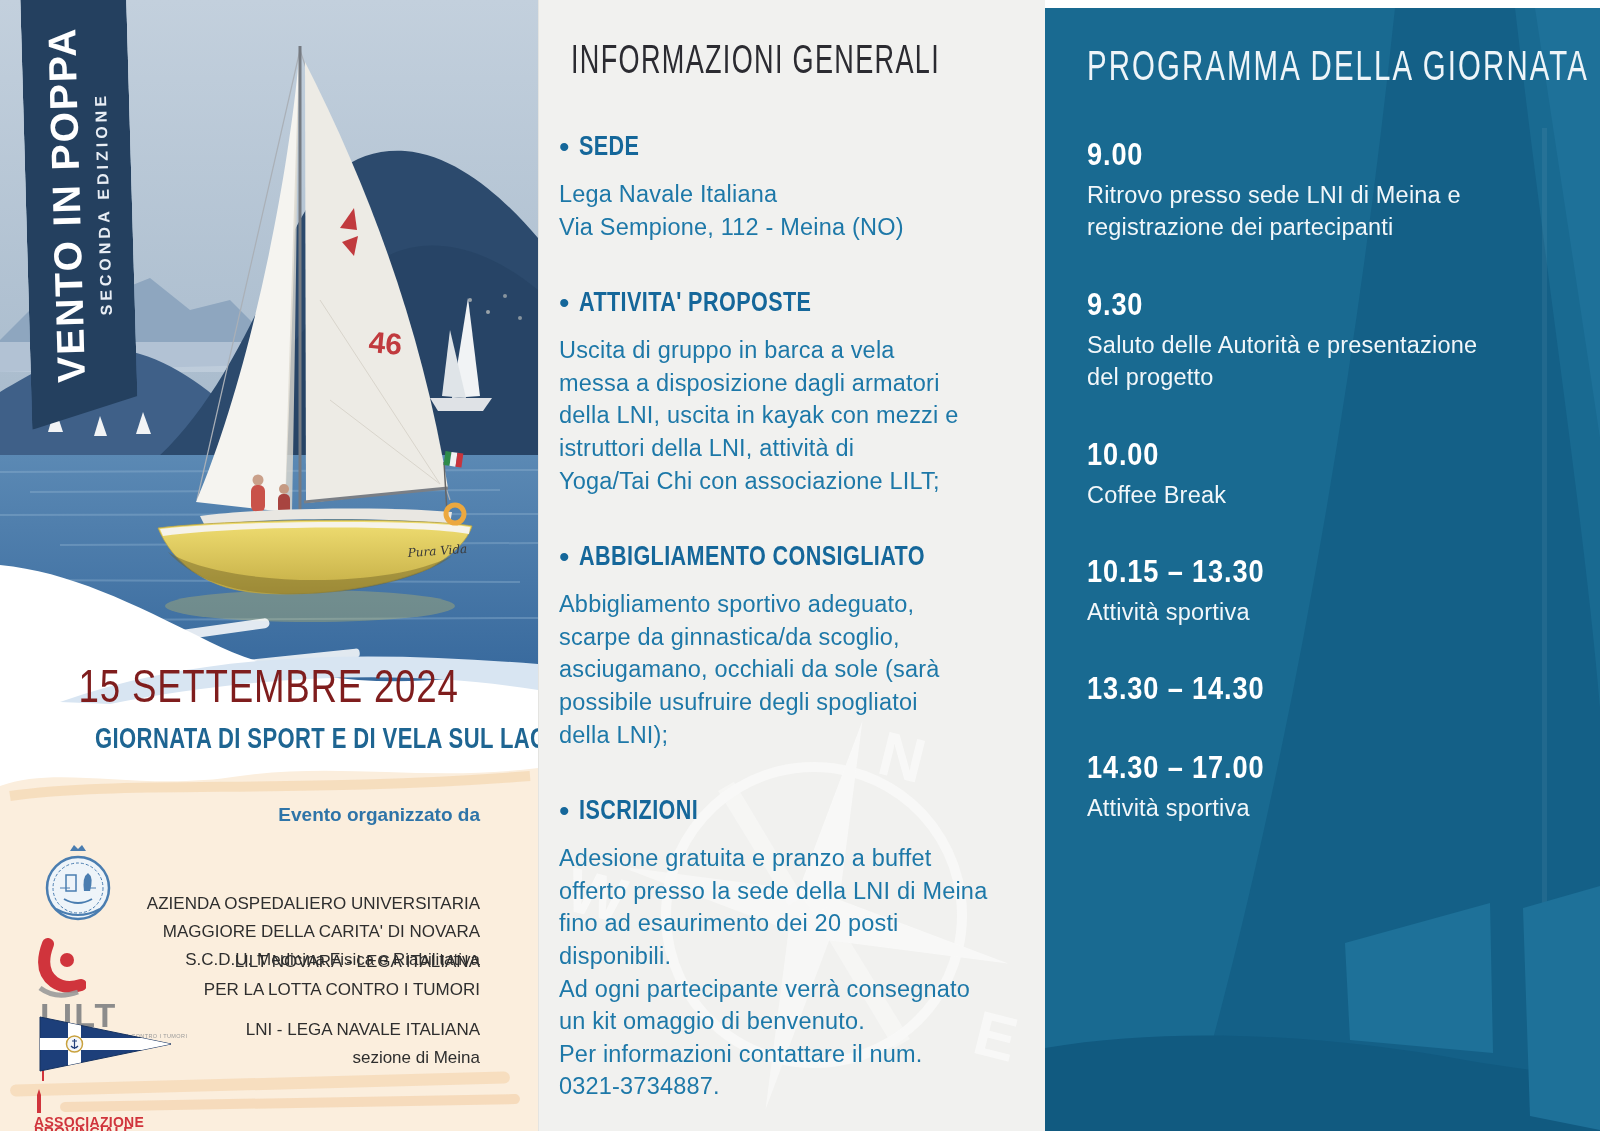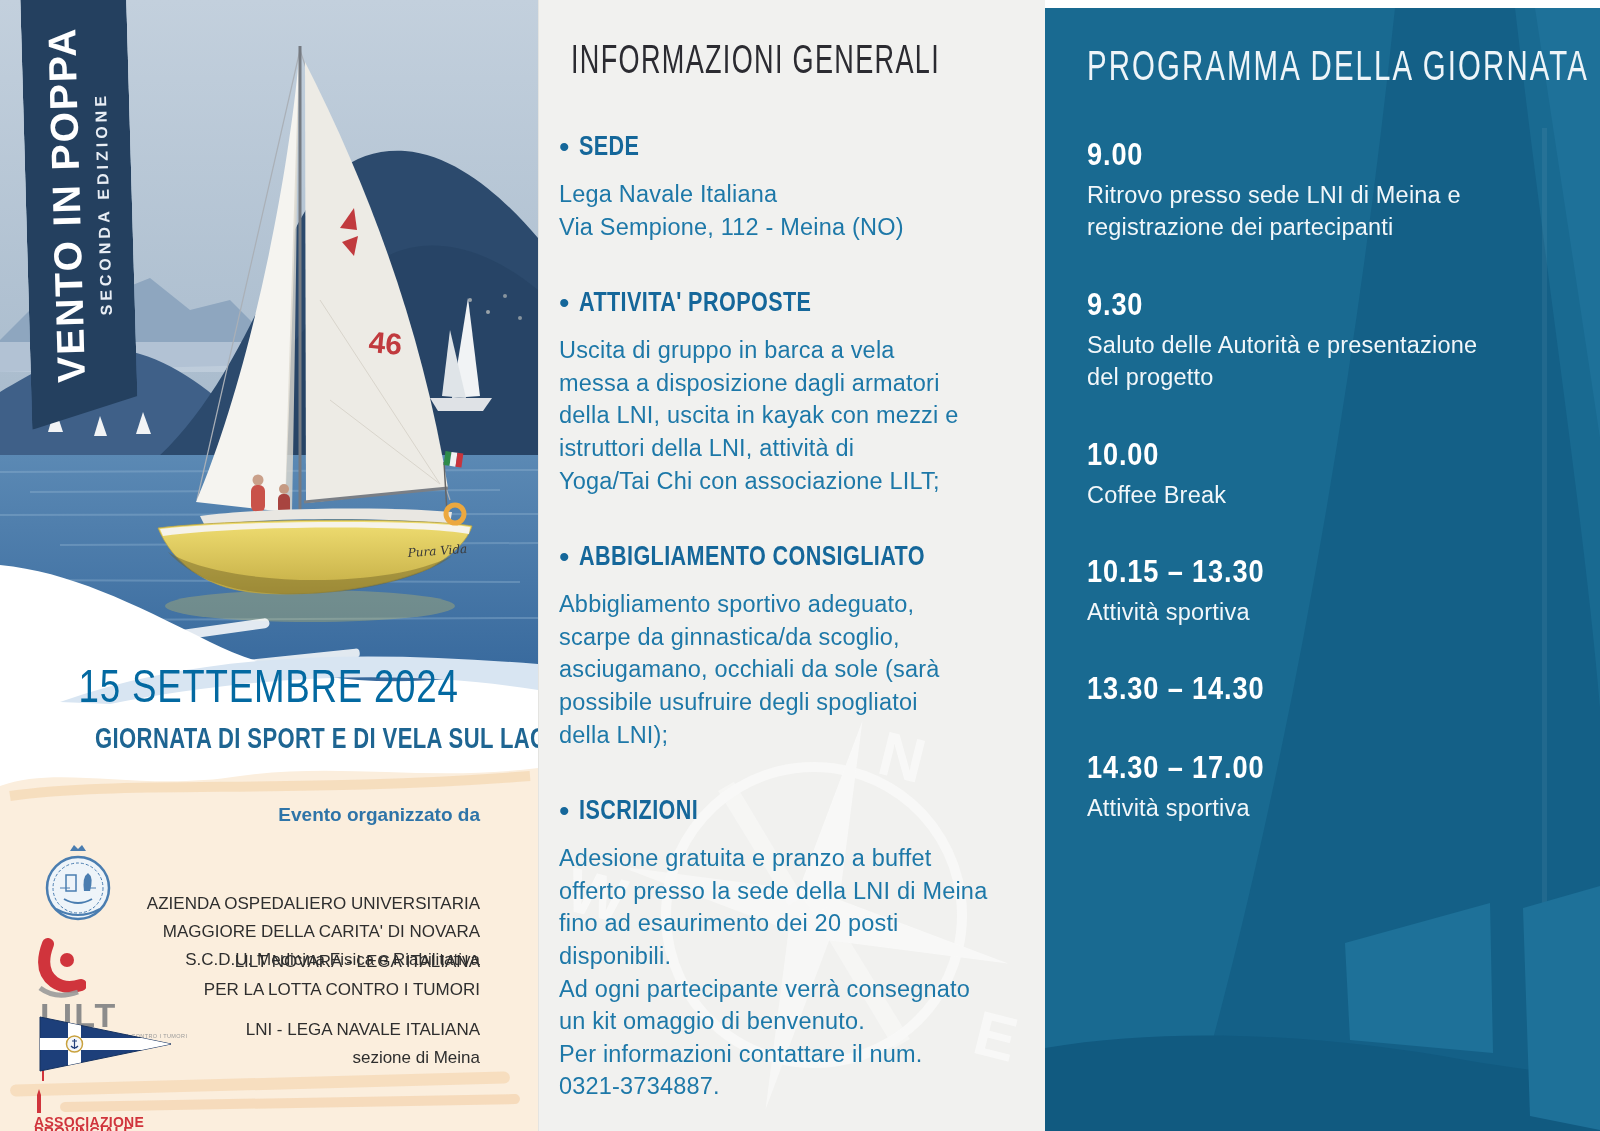--- a/index.html
+++ b/index.html
@@ -19,21 +19,21 @@
 
   
   .photo{position:absolute;left:0;top:0;width:538px;height:705px;}
   .banner{position:absolute;left:20px;top:-10px;width:106px;height:440px;background:#24405f;
           clip-path:polygon(0 0,100% 0,100% 93%,0 100%);transform:rotate(-1.6deg);transform-origin:top left;}
   .banner-inner{position:absolute;top:49%;left:50%;width:430px;transform:translate(-50%,-50%) rotate(-90deg);
                 text-align:center;color:#fff;}
   .banner-title{font-size:39px;font-weight:bold;letter-spacing:2px;white-space:nowrap;}
   .banner-sub{font-size:16px;font-weight:bold;letter-spacing:4px;margin-top:6px;white-space:nowrap;color:#e9eef5;}
 
-  .date-line{position:absolute;left:0;top:658px;width:538px;text-align:center;color:#0369a1;
+  .date-line{position:absolute;left:0;top:658px;width:538px;text-align:center;color:#7f1d1d;
              font-size:47px;letter-spacing:1px;white-space:nowrap;}
   .tagline{position:absolute;left:0;top:722px;width:538px;text-align:center;color:#1e6592;
            font-size:29px;font-weight:bold;letter-spacing:.5px;white-space:nowrap;}
 
   .peach-brush{position:absolute;left:0;top:752px;width:538px;height:60px;}
   .peach-block{position:absolute;left:0;top:810px;width:538px;height:321px;background:#fbeedd;}
   .peach-streak{position:absolute;border-radius:8px;background:#f6dcbb;}
 
   .org-label{position:absolute;right:58px;top:804px;color:#2e74a8;font-size:19px;font-weight:bold;}
   .org-row-text{position:absolute;right:58px;text-align:right;color:#2e2e2e;font-size:17px;line-height:28px;}

